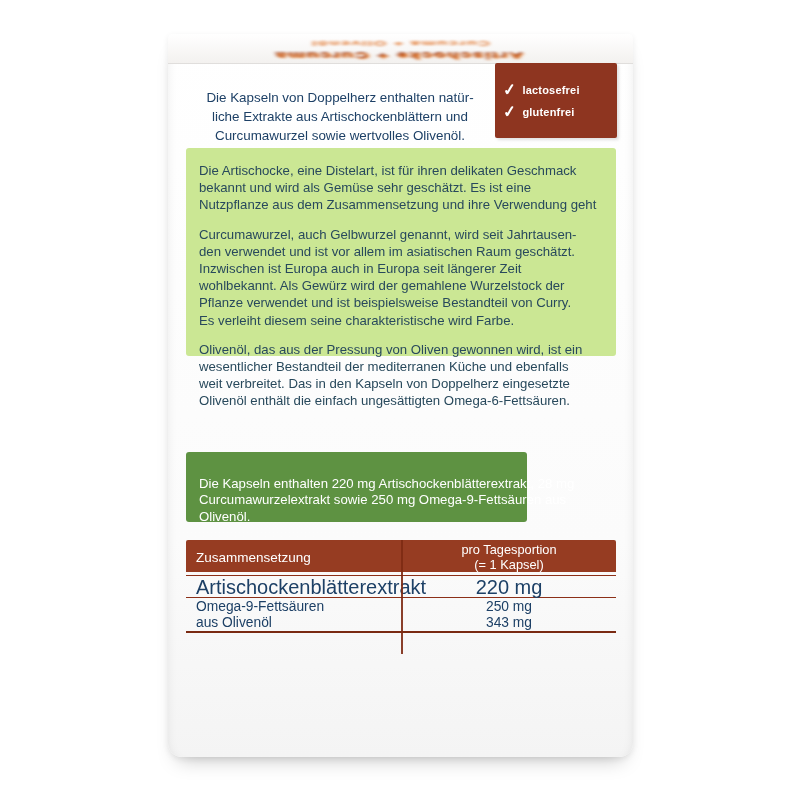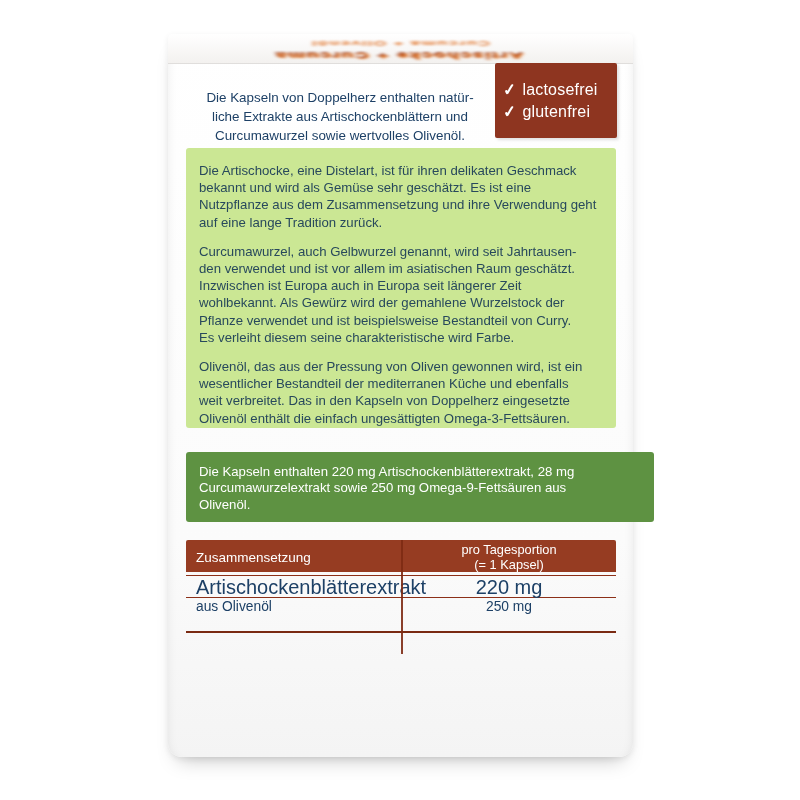--- a/index.html
+++ b/index.html
@@ -40,37 +40,37 @@
   
   .badge {
     position:absolute; left:327px; top:29px; width:122px; height:75px;
     background:#8e3520; border-radius:2px; color:#ffffff;
     display:flex; flex-direction:column; justify-content:center;
     padding-left:8px; gap:3px;
     box-shadow:2px 2px 3px rgba(0,0,0,0.12);
   }
   .badge-row { display:flex; align-items:center; gap:6px; }
   .badge-check { font-size:16px; font-weight:700; transform:rotate(-6deg); }
-  .badge-label { font-size:16px; font-weight:400; letter-spacing:0.2px; }
+  .badge-label { font-size:11px; font-weight:700; letter-spacing:0.2px; }
   
   .intro {
     position:absolute; left:22px; top:54px; width:300px;
     color:#1d4066; font-size:13.4px; line-height:19px; white-space:nowrap;text-align:center;
   }
   
   .info-panel {
-    position:absolute; left:18px; top:114px; width:430px; height:280px;
+    position:absolute; left:18px; top:114px; width:430px; height:208px;
     background:#cbe794; border-radius:3px; padding:14px 0 0 13px;
     color:#28495c; font-size:13.2px; line-height:17.2px;
   }
   .info-panel .para { margin-bottom:12px; white-space:nowrap; }
   
   .dosage-panel {
-    position:absolute; left:18px; top:418px; width:468px; height:70px;
-    background:#5e9242; border-radius:3px; padding:12px 0 0 13px;
+    position:absolute; left:18px; top:418px; width:341px; height:70px;
+    background:#5e9242; border-radius:3px; padding:24px 0 0 13px;
     color:#ffffff; font-size:13.2px; line-height:16.3px; white-space:nowrap;
   }
   
   .ntable { position:absolute; left:18px; top:506px; width:430px; color:#1d4066; }
   .ntable .thead {
     position:relative; height:32px; background:#963c22; border-radius:2px 2px 0 0;
     color:#ffffff;
   }
   .th-col1 {
     position:absolute; left:10px; top:0; height:35px;
@@ -124,35 +124,34 @@
       <div>Die Kapseln von Doppelherz enthalten natür-</div>
       <div>liche Extrakte aus Artischockenblättern und</div>
       <div>Curcumawurzel sowie wertvolles Olivenöl.</div>
     </div>
 
     <div class="info-panel">
       <div class="para">
         <div>Die Artischocke, eine Distelart, ist für ihren delikaten Geschmack</div>
         <div>bekannt und wird als Gemüse sehr geschätzt. Es ist eine</div>
         <div>Nutzpflanze aus dem Zusammensetzung und ihre Verwendung geht</div>
-        <div>auf eine lange Tradition zurück.</div>
       </div>
       <div class="para">
         <div>Curcumawurzel, auch Gelbwurzel genannt, wird seit Jahrtausen-</div>
         <div>den verwendet und ist vor allem im asiatischen Raum geschätzt.</div>
         <div>Inzwischen ist Europa auch in Europa seit längerer Zeit</div>
         <div>wohlbekannt. Als Gewürz wird der gemahlene Wurzelstock der</div>
         <div>Pflanze verwendet und ist beispielsweise Bestandteil von Curry.</div>
         <div>Es verleiht diesem seine charakteristische wird Farbe.</div>
       </div>
       <div class="para">
         <div>Olivenöl, das aus der Pressung von Oliven gewonnen wird, ist ein</div>
         <div>wesentlicher Bestandteil der mediterranen Küche und ebenfalls</div>
         <div>weit verbreitet. Das in den Kapseln von Doppelherz eingesetzte</div>
-        <div>Olivenöl enthält die einfach ungesättigten Omega-3-Fettsäuren.</div>
+        <div>Olivenöl enthält die einfach ungesättigten Omega-6-Fettsäuren.</div>
       </div>
     </div>
 
     <div class="dosage-panel">
       <div>Die Kapseln enthalten 220 mg Artischockenblätterextrakt, 28 mg</div>
       <div>Curcumawurzelextrakt sowie 250 mg Omega-9-Fettsäuren aus</div>
       <div>Olivenöl.</div>
     </div>
 
     <div class="ntable">
@@ -165,24 +164,26 @@
       </div>
       <div class="spacer"></div>
       <div class="rule"></div>
       <div class="trow row-single">
         <div class="name">Artischockenblätterextrakt</div>
         <div class="value">220 mg</div>
       </div>
       <div class="rule"></div>
       <div class="trow row-double">
         <div class="name">
+          <div>Omega-9-Fettsäuren</div>
           <div>aus Olivenöl</div>
         </div>
         <div class="value">
           <div>250 mg</div>
+          <div>343 mg</div>
         </div>
       </div>
       <div class="rule-thick"></div>
       <div class="v-divider"></div>
     </div>
 
   </div>
 </div>
 
 </body></html>

